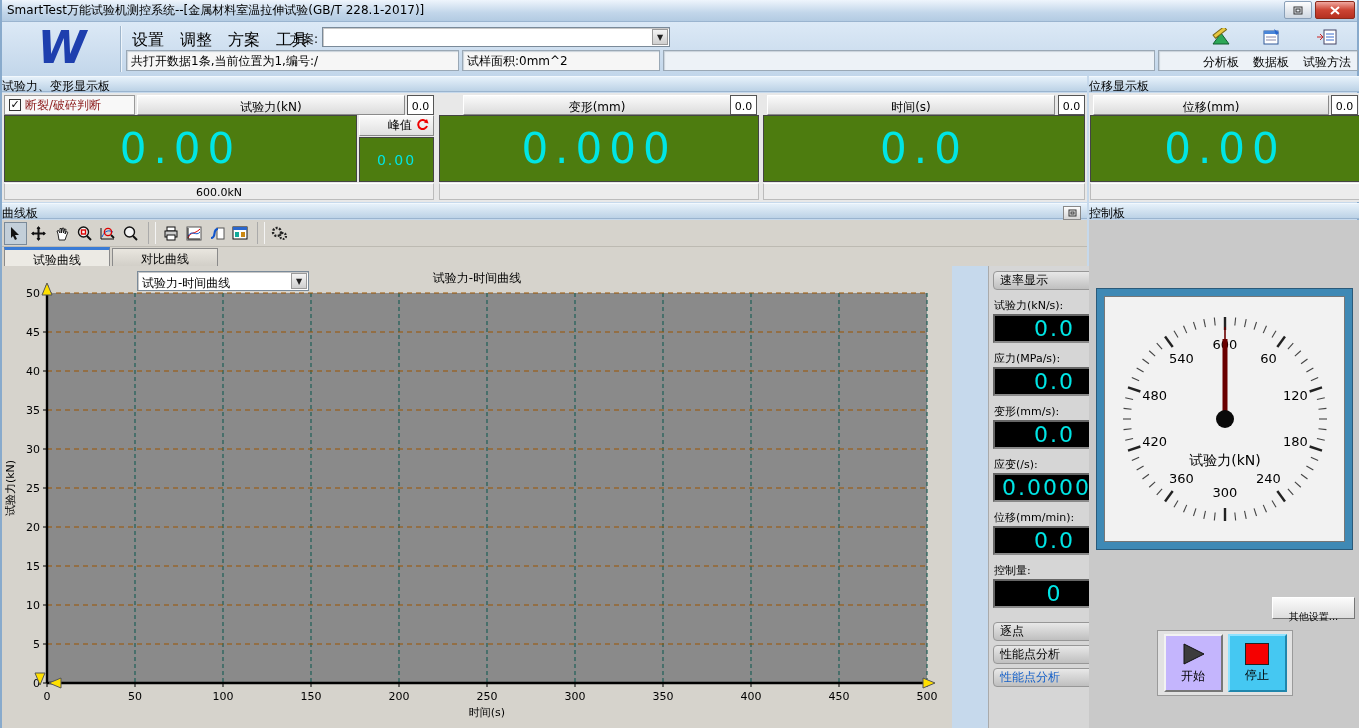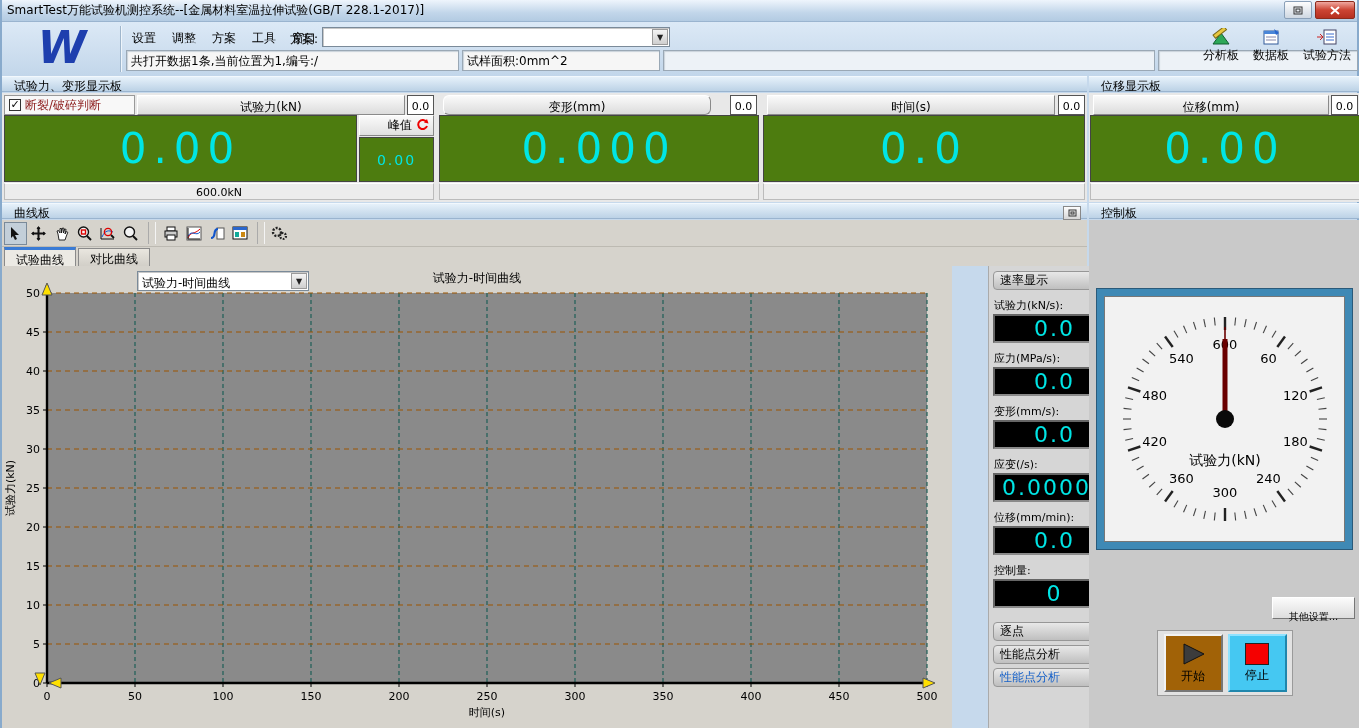--- a/index.html
+++ b/index.html
@@ -17,37 +17,37 @@
     border:1px solid #8aa0b8; border-radius:2px; background:linear-gradient(#fdfdfd,#cfd8e2); }
   .tb-btn.close { width:40px; background:linear-gradient(#f0a8a0,#cc4433 50%,#b53020); border-color:#8c2a1c; }
 
   
   .toolband { position:absolute; left:0; top:22px; width:100%; height:54px;
     background:linear-gradient(#dcE9f6,#c2d6ea); }
   .logo { position:absolute; left:4px; top:2px; width:108px; height:48px; display:flex; align-items:center; justify-content:center; }
   .logo span { font-size:44px; font-weight:bold; color:#1e3fae; font-style:italic; letter-spacing:-4px; line-height:40px; }
   .vsep { position:absolute; left:118px; top:4px; width:2px; height:46px; border-left:1px solid #9fb6cc; border-right:1px solid #eef5fb; }
   .menurow { position:absolute; left:124px; top:6px; height:18px; display:flex; gap:4px; }
-  .menu-item { padding:2px 6px; font-size:12px; cursor:default; }
+  .menu-item { padding:2px 6px; font-size:16px; cursor:default; }
   .scheme-label { position:absolute; left:288px; top:9px; font-size:12px; }
   .combo { position:relative; background:#fff; border:1px solid #7a8a99; box-shadow:inset 1px 1px 0 #c8c8c8; }
   .combo .combo-arrow { position:absolute; right:1px; top:1px; bottom:1px; width:16px;
     background:linear-gradient(#f4f4f4,#cfcfcf); border:1px solid #9a9a9a; font-size:8px;
     display:flex; align-items:center; justify-content:center; color:#222; }
   .scheme-combo { position:absolute; left:320px; top:5px; width:348px; height:20px; }
   .statusrow { position:absolute; left:124px; top:28px; height:21px; display:flex; gap:3px; }
   .cell { background:#f6f6f6; border:1px solid #9aa8b5; box-shadow:inset 1px 1px 1px #c9d2da;
     font-size:12px; padding:2px 4px; white-space:nowrap; overflow:hidden; }
   .c1 { width:333px; } .c2 { width:198px; } .c3 { width:492px; background:#edf2f7; } .c4 { width:200px; background:#edf2f7; }
   .topbtns { position:absolute; right:6px; top:6px; display:flex; gap:14px; }
-  .topbtn { display:flex; flex-direction:column; align-items:center; font-size:12px; gap:1px; cursor:default; }
+  .topbtn { display:flex; flex-direction:column; align-items:center; font-size:12px; gap:8px; cursor:default; }
 
   
   .phead { position:absolute; height:16px; background:linear-gradient(#e6f1fa,#bcd2e6);
-    border-top:1px solid #f2f8fd; border-bottom:1px solid #9ab4cf; font-size:12px; padding:1px 12px 0; }
+    border-top:1px solid #f2f8fd; border-bottom:1px solid #9ab4cf; font-size:12px; padding:1px 0 0; }
   .pbody { position:absolute; background:#e8e8e8; }
 
   
   .grp { position:absolute; top:0; height:111px; }
   .hdr-btn { position:absolute; top:2px; height:20px; background:linear-gradient(#fafafa,#dcdcdc);
     border:1px solid #8a8a8a; border-top-color:#fff; border-left-color:#fff; text-align:center; font-size:12px; padding-top:3px; }
   .aux-box { position:absolute; top:2px; height:20px; width:27px; background:#fff; border:1px solid #555;
     font-size:11px; text-align:center; padding-top:4px; }
   .lcd { position:absolute; background:#4d7c0f; border:1px solid #444; color:#00e5e5;
     display:flex; align-items:center; justify-content:center; }
@@ -60,21 +60,21 @@
   .chk-label { color:#8b1a1a; font-size:12px; }
   .peak-btn { position:absolute; background:linear-gradient(#fafafa,#e0e0e0); border:1px solid #888;
     border-top-color:#fff; border-left-color:#fff; display:flex; align-items:center; justify-content:flex-end; gap:4px; font-size:12px; padding:0 4px; }
 
   
   .ctoolbar { position:absolute; left:0; top:220px; width:1085px; height:27px; background:#d6d3cc; border-bottom:1px solid #bdbab2; display:flex; align-items:center; padding-left:2px; }
   .tool-btn { width:23px; height:23px; display:flex; align-items:center; justify-content:center; border:1px solid transparent; }
   .tool-btn.sel { background:#c3cfd9; border:1px solid #7a8a99; }
   .tool-sep { width:8px; height:22px; border-left:1px solid #aaa; border-right:1px solid #f4f4f4; margin:0 3px 0 6px; }
   .tabsrow { position:absolute; left:0; top:247px; width:1085px; height:19px; background:#d6d3cc; display:flex; align-items:flex-end; padding-left:2px; }
-  .tab { height:18px; padding:2px 11px 0; font-size:12px; border:1px solid #8a8a8a; border-bottom:none;
+  .tab { height:18px; padding:2px 28px 0; font-size:12px; border:1px solid #8a8a8a; border-bottom:none;
     background:linear-gradient(#e9e6df,#d2cfc8); margin-right:2px; }
   .tab.active { background:#eceae4; border-top:3px solid #3a7bd5; height:19px; }
   .chartarea { position:absolute; left:0; top:266px; width:950px; height:462px; background:#d6d3cc; }
   .curve-combo { position:absolute; left:135px; top:5px; width:172px; height:20px; font-size:12px; padding:3px 0 0 4px; }
   .chart-title { position:absolute; left:0; top:4px; width:950px; text-align:center; font-size:12px; }
 
   
   .ratepanel { position:absolute; left:986px; top:266px; width:132px; height:462px; background:#d6d6d6;
     border-left:1px solid #aaa; padding:5px 4px 0; }
   .pill { height:19px; background:linear-gradient(#e8e8e8,#bfbfbf); border:1px solid #979797; border-radius:4px;
@@ -92,21 +92,21 @@
   .gaugeframe { position:absolute; left:7px; top:68px; width:257px; height:262px; background:#3f89b5;
     border:1px solid #2a5a7a; padding:7px; }
   .gaugeface { width:100%; height:100%; background:#f2f2f2; border:1px solid #777; }
   .other-btn { position:absolute; left:183px; top:377px; width:83px; height:22px;
     background:linear-gradient(#fbfbfb,#ddd); border:1px solid #777; border-top-color:#fff; border-left-color:#fff;
     font-size:10px; text-align:center; padding-top:12px; }
   .runbox { position:absolute; left:68px; top:410px; width:136px; height:66px; border:1px solid #9a9a9a; background:#e2e2e2;
     display:flex; align-items:center; justify-content:center; gap:5px; }
   .runbtn { width:59px; height:58px; display:flex; flex-direction:column; align-items:center; justify-content:center; gap:2px;
     font-size:12px; border:2px solid; }
-  .startbtn { background:#a16207; border-color:#f2f2f2 #777 #777 #f2f2f2; }
+  .startbtn { background:#c4b5fd; border-color:#f2f2f2 #777 #777 #f2f2f2; }
   .stopbtn { background:#45c8f2; border-color:#8fe2ff #1f86ac #1f86ac #8fe2ff; }
   .stop-square { width:24px; height:22px; background:#f50000; border:1px solid #222; }
 
   .restore-sm { position:absolute; right:6px; top:2px; width:18px; height:14px; background:linear-gradient(#fdfdfd,#d6d6d6);
     border:1px solid #888; display:flex; align-items:center; justify-content:center; }
 </style>
 </head>
 <body>
 
 <div class="win">
@@ -199,21 +199,21 @@
         <svg width="13" height="13">
           <path d="M10.5 3 A4.5 4.5 0 1 0 11 7" fill="none" stroke="#e00" stroke-width="2"></path>
           <path d="M11 0 l1.5 4.5 -4.5 -1 z" fill="#e00"></path>
         </svg>
       </div>
       <div class="lcd" style="left:357px;top:44px;width:75px;height:45px;font-size:14px;letter-spacing:2px;">0.00</div>
       <div class="unitbar" style="left:2px;top:90px;width:430px;">600.0kN</div>
     </div>
 
     <div class="grp" style="left:437px;width:321px;">
-      <div class="hdr-btn" style="left:4px;width:268px;border-radius:6px;">变形(mm)</div>
+      <div class="hdr-btn" style="left:24px;width:268px;">变形(mm)</div>
       <div class="aux-box" style="left:291px;">0.0</div>
       <div class="lcd big" style="left:0;top:22px;width:320px;height:67px;">0.000</div>
       <div class="unitbar" style="left:0;top:90px;width:320px;"></div>
     </div>
 
     <div class="grp" style="left:761px;width:324px;">
       <div class="hdr-btn" style="left:4px;width:288px;">时间(s)</div>
       <div class="aux-box" style="left:295px;">0.0</div>
       <div class="lcd big" style="left:0;top:22px;width:322px;height:67px;">0.0</div>
       <div class="unitbar" style="left:0;top:90px;width:322px;"></div>

